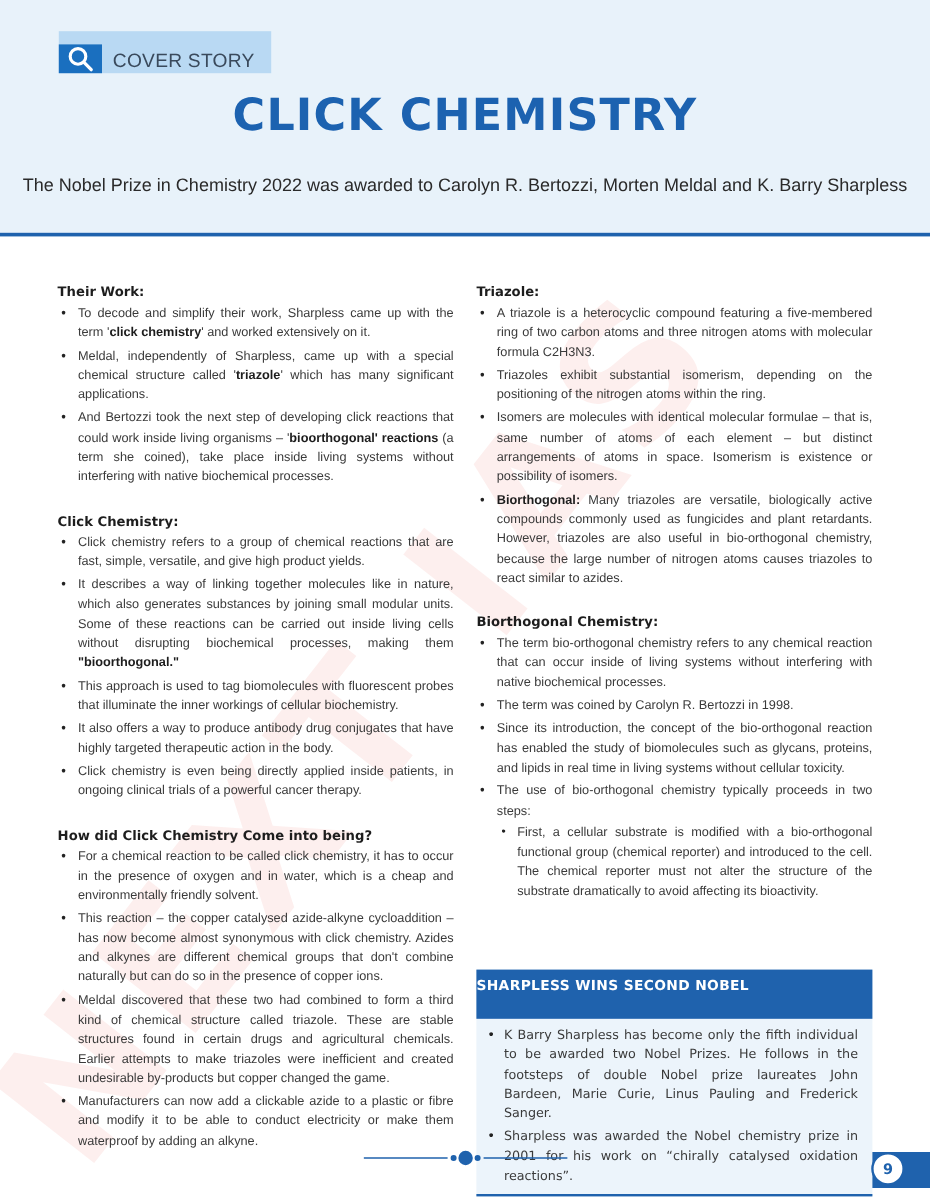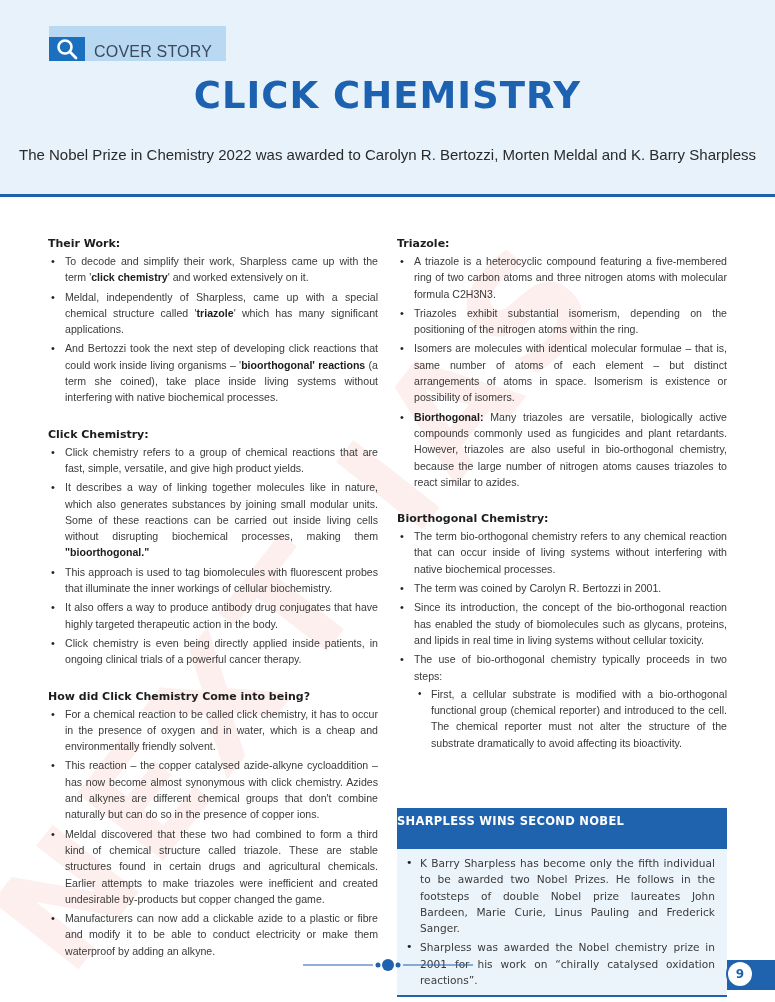--- a/index.html
+++ b/index.html
@@ -124,21 +124,21 @@
     <h3 class="section-heading">Triazole:</h3>
     <ul class="bullets">
       <li><span>A triazole is a heterocyclic compound featuring a five-membered ring of two carbon atoms and three nitrogen atoms with molecular formula C2H3N3.</span><b></b><span></span></li>
       <li><span>Triazoles exhibit substantial isomerism, depending on the positioning of the nitrogen atoms within the ring.</span><b></b><span></span></li>
       <li><span>Isomers are molecules with identical molecular formulae – that is, same number of atoms of each element – but distinct arrangements of atoms in space. Isomerism is existence or possibility of isomers.</span><b></b><span></span></li>
       <li><span></span><b>Biorthogonal:</b><span> Many triazoles are versatile, biologically active compounds commonly used as fungicides and plant retardants. However, triazoles are also useful in bio-orthogonal chemistry, because the large number of nitrogen atoms causes triazoles to react similar to azides.</span></li>
     </ul>
     <h3 class="section-heading">Biorthogonal Chemistry:</h3>
     <ul class="bullets">
       <li>The term bio-orthogonal chemistry refers to any chemical reaction that can occur inside of living systems without interfering with native biochemical processes.</li>
-      <li>The term was coined by Carolyn R. Bertozzi in 2001.</li>
+      <li>The term was coined by Carolyn R. Bertozzi in 1998.</li>
       <li>Since its introduction, the concept of the bio-orthogonal reaction has enabled the study of biomolecules such as glycans, proteins, and lipids in real time in living systems without cellular toxicity.</li>
       <li><span>The use of bio-orthogonal chemistry typically proceeds in two steps:</span><ul class="sub">
           <li>First, a cellular substrate is modified with a bio-orthogonal functional group (chemical reporter) and introduced to the cell. The chemical reporter must not alter the structure of the substrate dramatically to avoid affecting its bioactivity.</li>
         </ul></li>
     </ul>
   </div>
 
 <div class="box">
   <div class="box-title">SHARPLESS WINS SECOND NOBEL</div>
   <ul class="bullets" id="box-list">

